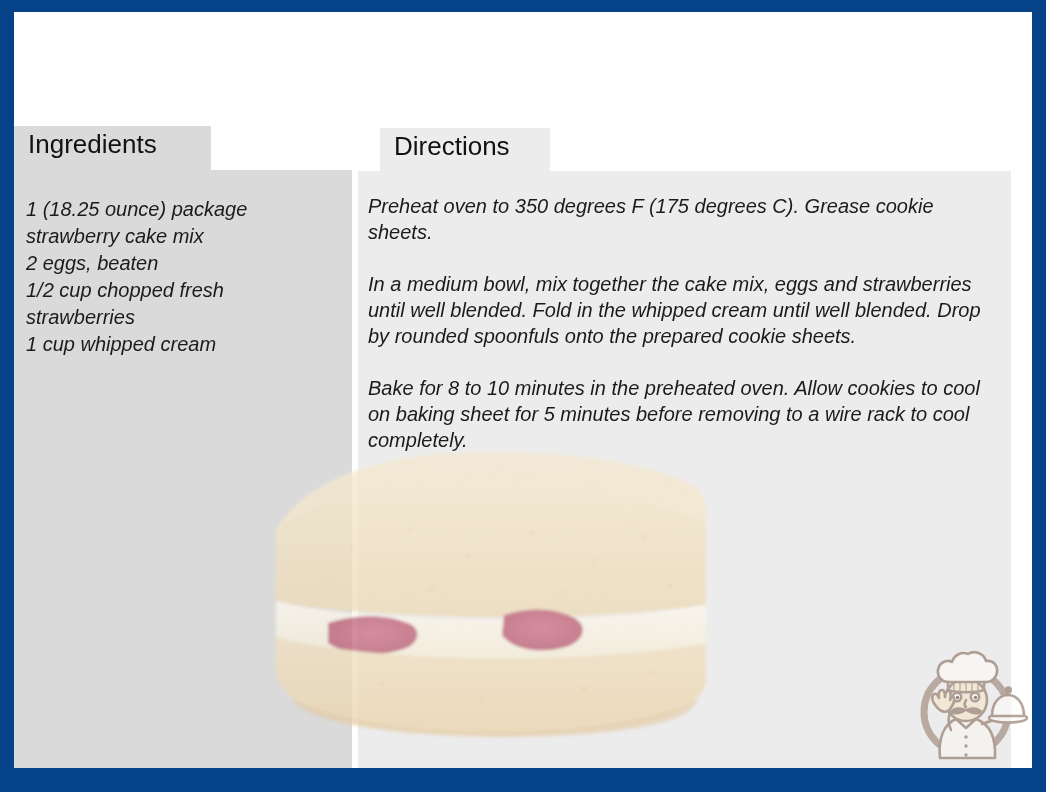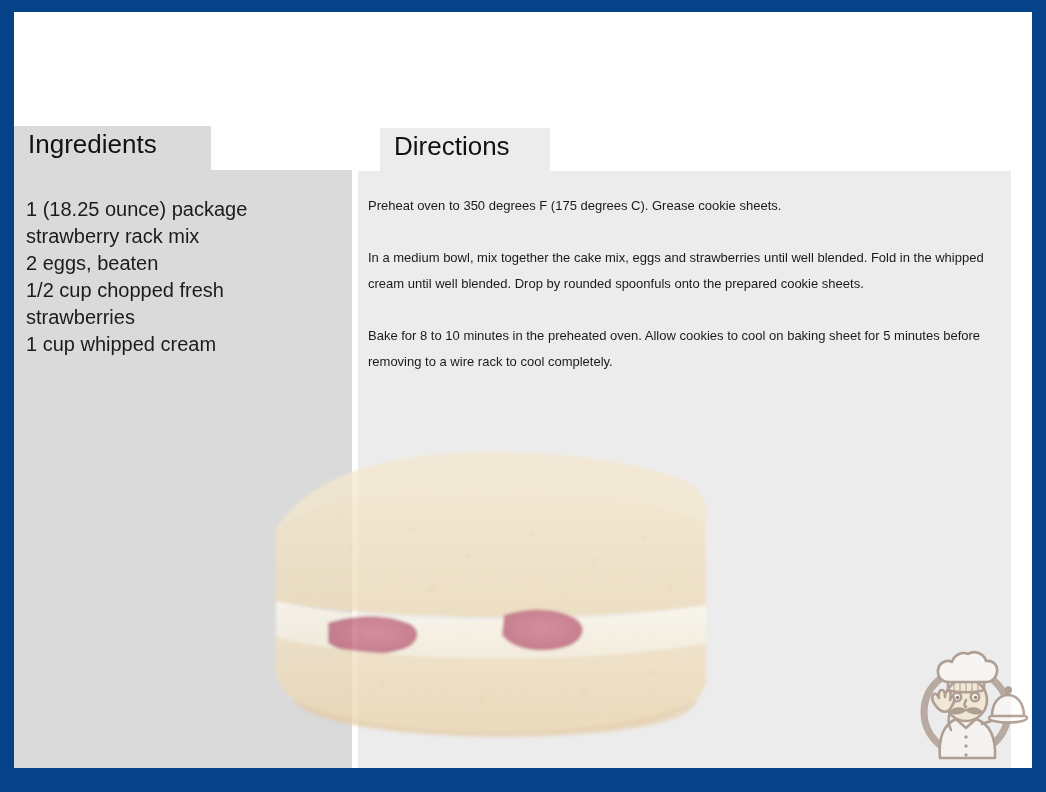--- a/index.html
+++ b/index.html
@@ -85,20 +85,21 @@
     font-size: 26px;
     color: #111111;
     padding: 3px 14px 5px 14px;
     box-sizing: border-box;
     white-space: nowrap;
   }
 
   .panel {
     position: absolute;
     box-sizing: border-box;
+    font-style: italic;
   }
 
   
   .tab-ingredients {
     left: 14px;
     top: 126px;
     width: 197px;
     height: 44px;
     background: #dadada;
   }
@@ -136,21 +137,21 @@
     top: 171px;
     width: 653px;
     height: 597px;
     background: #ececec;
   }
   .directions-body {
     position: absolute;
     left: 10px;
     top: 22px;
     right: 14px;
-    font-size: 13px;
+    font-size: 20px;
     line-height: 26px;
     color: #1b1b1b;
   }
   .directions-body p {
     margin: 0 0 26px 0;
   }
   .directions-body p:last-child {
     margin-bottom: 16px;
   }
 
@@ -184,21 +185,21 @@
 <div class="page">
 
   <div class="inner-field"></div>
 
 
   <div class="tab tab-ingredients">Ingredients</div>
 
   <div class="panel panel-ingredients">
     <div class="ingredients-list">
       <div class="ing-item">1 (18.25 ounce) package</div>
-      <div class="ing-item">strawberry rack mix</div>
+      <div class="ing-item">strawberry cake mix</div>
       <div class="ing-item">2 eggs, beaten</div>
       <div class="ing-item">1/2 cup chopped fresh</div>
       <div class="ing-item">strawberries</div>
       <div class="ing-item">1 cup whipped cream</div>
     </div>
   </div>
 
   <div class="tab tab-directions">Directions</div>
 
   <div class="panel panel-directions">

